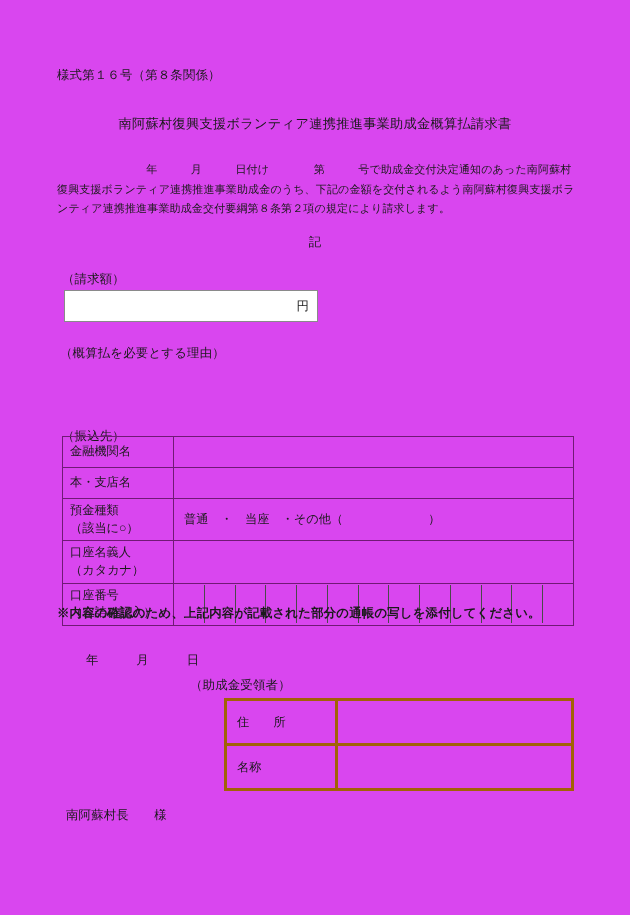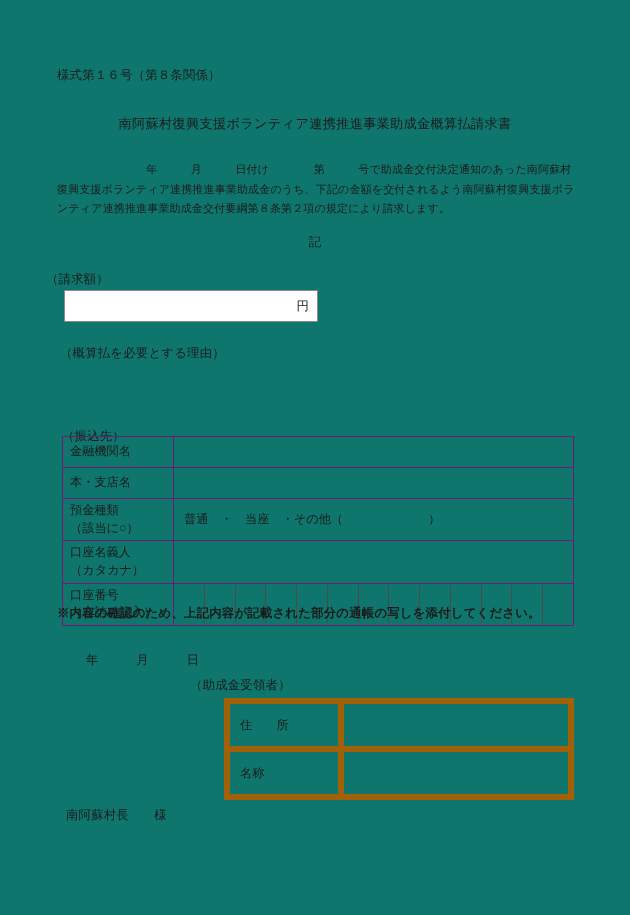--- a/index.html
+++ b/index.html
@@ -13,21 +13,21 @@
     position: relative;
     font-family: "Liberation Serif", "DejaVu Serif", serif;
     color: #1a1a1a;
     -webkit-font-smoothing: antialiased;
   }
   .page {
     position: absolute;
     inset: 0;
     width: 630px;
     height: 915px;
-    background: #0f766e;
+    background: #d946ef;
   }
 
   
   .t {
     position: absolute;
     white-space: pre;
     line-height: 1.55;
     font-size: 12.4px;
     letter-spacing: 0.2px;
   }
@@ -64,21 +64,21 @@
   #ki-marker {
     left: 0;
     right: 0;
     top: 233px;
     text-align: center;
     font-size: 12.4px;
   }
 
   
   #amount-label {
-    left: 46px;
+    left: 62px;
     top: 270px;
   }
   #amount-box {
     position: absolute;
     left: 64px;
     top: 290px;
     width: 254px;
     height: 32px;
     border: 1px solid #8a8a8a;
     box-sizing: border-box;
@@ -163,21 +163,21 @@
   #recipient-table {
     position: absolute;
     left: 224px;
     top: 698px;
     width: 350px;
     border-collapse: collapse;
     table-layout: fixed;
     font-size: 12.2px;
   }
   #recipient-table td {
-    border: 6px solid #a16207;
+    border: 3px solid #a16207;
     height: 26px;
     padding: 8px;
     vertical-align: middle;
     font-family: Liberation Serif, serif;
   }
   #recipient-table td.lbl {
     width: 90px;
     padding-left: 10px;
     white-space: pre;
   }

